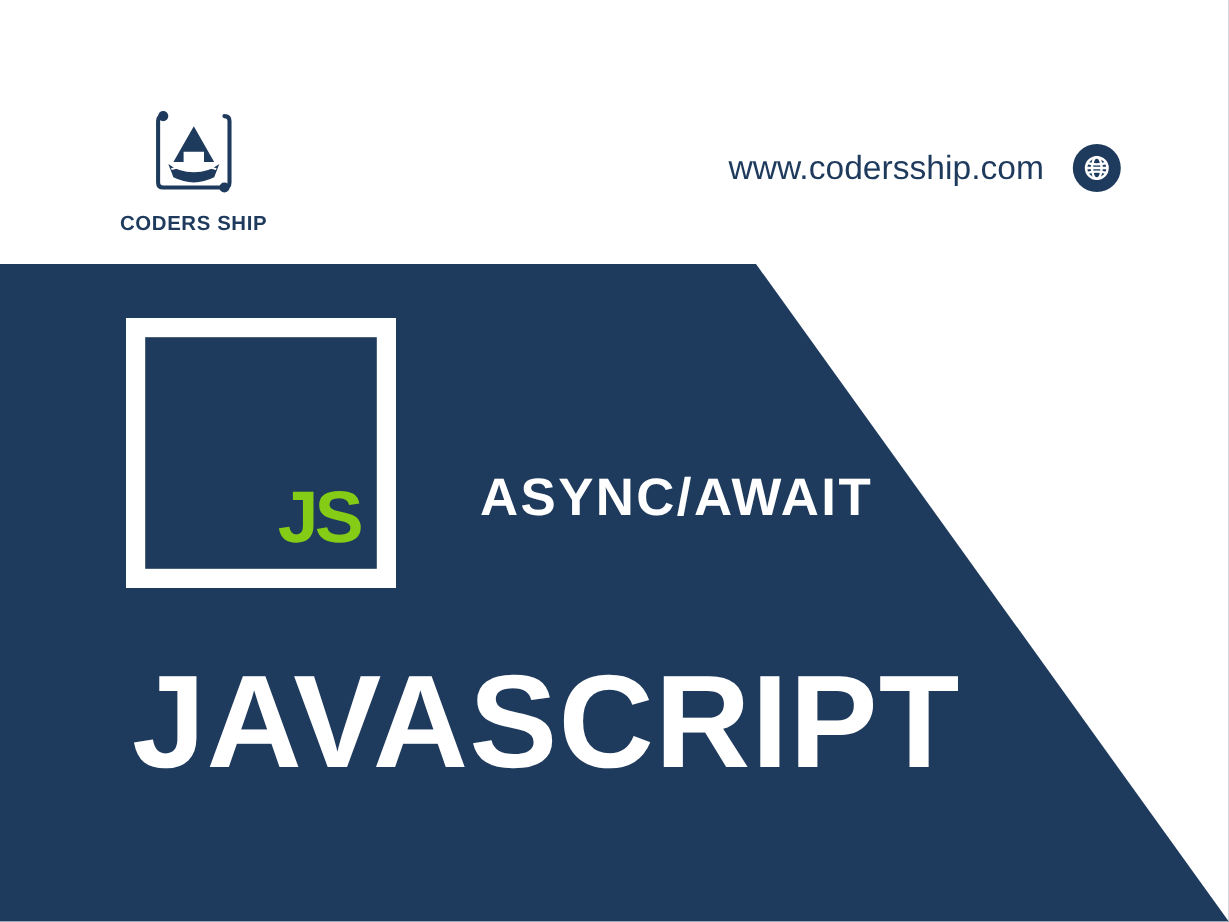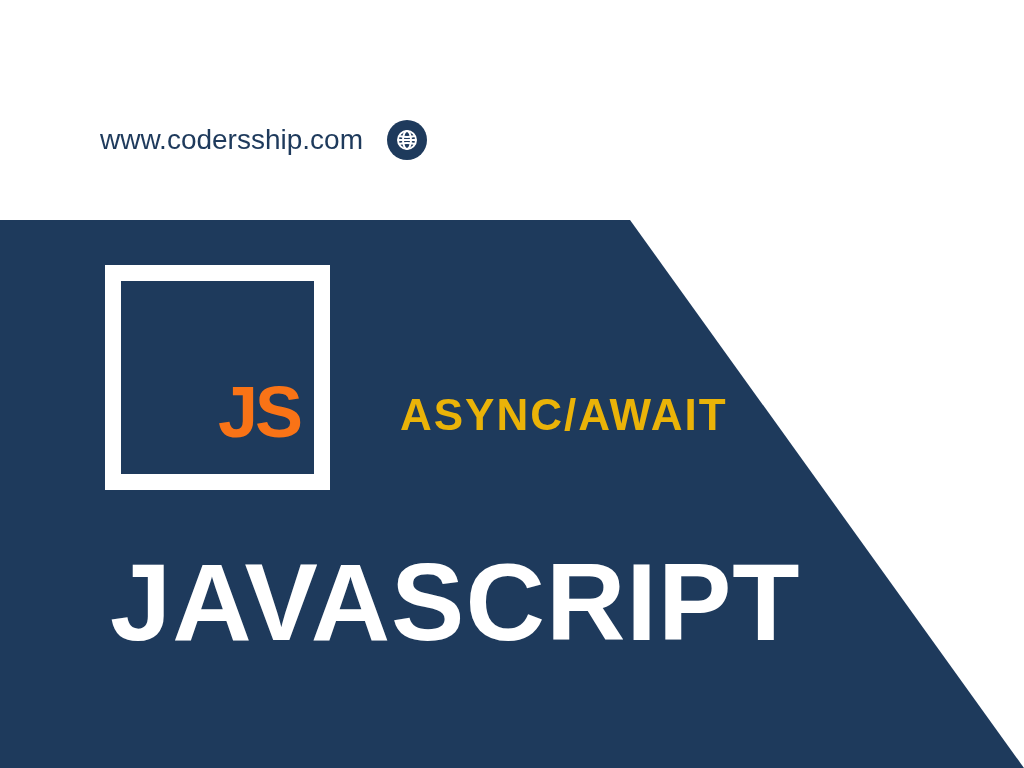--- a/index.html
+++ b/index.html
@@ -75,51 +75,64 @@
     .js-badge {
       width: 225px;
       height: 225px;
       border: 16px solid #ffffff;
       position: relative;
       display: inline-block;
       vertical-align: middle;
     }
     .js-text {
       position: absolute;
-      bottom: 26px;
+      bottom: 12px;
       right: 14px;
-      font-size: 72px;
+      font-size: 61px;
       font-weight: 900;
-      color: #f97316;
+      color: #84cc16;
       letter-spacing: -3px;
       line-height: 1;
     }
     .topic-text {
       position: absolute;
       left: 295px;
       top: 125px;
       font-size: 44px;
       font-weight: 900;
-      color: #eab308;
+      color: #ffffff;
       letter-spacing: 2px;
     }
     .language-text {
       position: absolute;
       left: 110px;
       top: 538px;
       font-size: 110px;
       font-weight: 900;
       color: #ffffff;
       letter-spacing: 1px;
     }
   </style>
 </head>
 <body>
 
 <div class="header">
+  <div class="logo-section">
+    <div class="logo-icon">
+      <svg viewBox="0 0 100 100" width="85" height="85">
+        <path d="M 20 15 Q 15 15 15 20 L 15 80 Q 15 85 20 85 L 80 85 Q 85 85 85 80 L 85 20 Q 85 15 80 15" fill="none" stroke="#1e3a5c" stroke-width="4" stroke-linecap="round"></path>
+        <circle cx="20" cy="15" r="5" fill="#1e3a5c"></circle>
+        <circle cx="80" cy="85" r="5" fill="#1e3a5c"></circle>
+        <path d="M 30 60 L 50 25 L 70 60 L 60 60 L 60 50 L 40 50 L 40 60 Z" fill="#1e3a5c"></path>
+        <path d="M 25 62 Q 35 70 50 70 Q 65 70 75 62 L 70 75 Q 60 80 50 80 Q 40 80 30 75 Z" fill="#1e3a5c"></path>
+        <path d="M 28 67 Q 40 63 50 67 Q 60 63 72 67" fill="none" stroke="#ffffff" stroke-width="2"></path>
+      </svg>
+    </div>
+    <div class="logo-text">CODERS SHIP</div>
+  </div>
   <div class="url-section">
     <span class="url-text">www.codersship.com</span>
     <div class="globe-icon">
       <svg viewBox="0 0 24 24" width="24" height="24" fill="none" stroke="#ffffff" stroke-width="2">
         <circle cx="12" cy="12" r="9"></circle>
         <ellipse cx="12" cy="12" rx="4" ry="9"></ellipse>
         <line x1="3" y1="12" x2="21" y2="12"></line>
         <path d="M 4 8 Q 12 10 20 8"></path>
         <path d="M 4 16 Q 12 14 20 16"></path>
       </svg>

